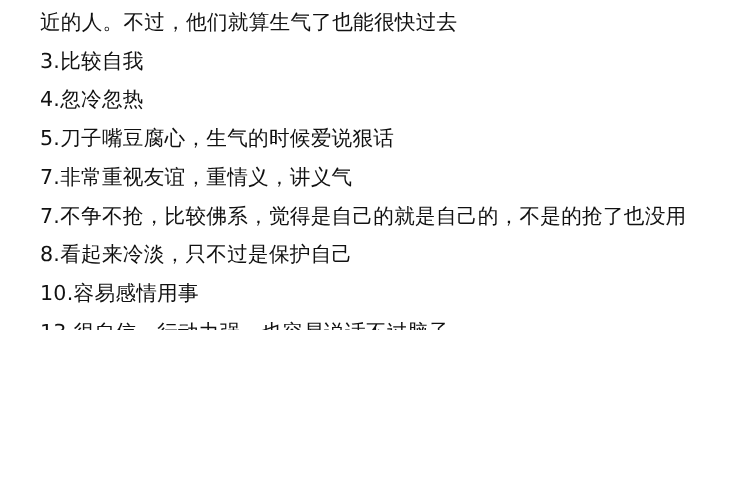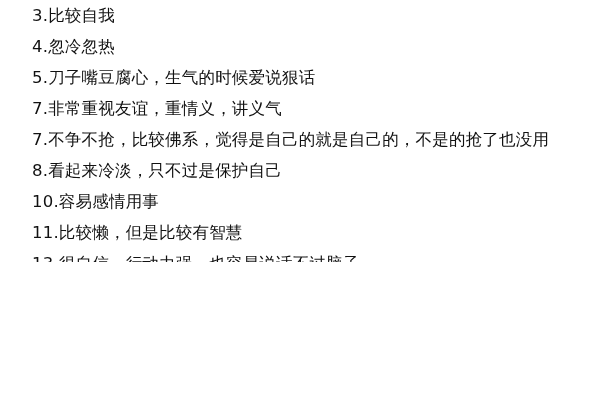--- a/index.html
+++ b/index.html
@@ -35,22 +35,22 @@
   .line.clipped {
     height: 14px;
     overflow: hidden;
     line-height: 31px;
   }
 </style>
 </head>
 <body>
 
 <div class="page">
+  <div class="line first">近的人。不过，他们就算生气了也能很快过去</div>
   <div class="line">3.比较自我</div>
   <div class="line">4.忽冷忽热</div>
   <div class="line">5.刀子嘴豆腐心，生气的时候爱说狠话</div>
   <div class="line">7.非常重视友谊，重情义，讲义气</div>
   <div class="line">7.不争不抢，比较佛系，觉得是自己的就是自己的，不是的抢了也没用</div>
   <div class="line">8.看起来冷淡，只不过是保护自己</div>
   <div class="line">10.容易感情用事</div>
-  <div class="line">11.比较懒，但是比较有智慧</div>
   <div class="line clipped">13.很自信，行动力强，也容易说话不过脑子</div>
 </div>
 
 </body></html>

